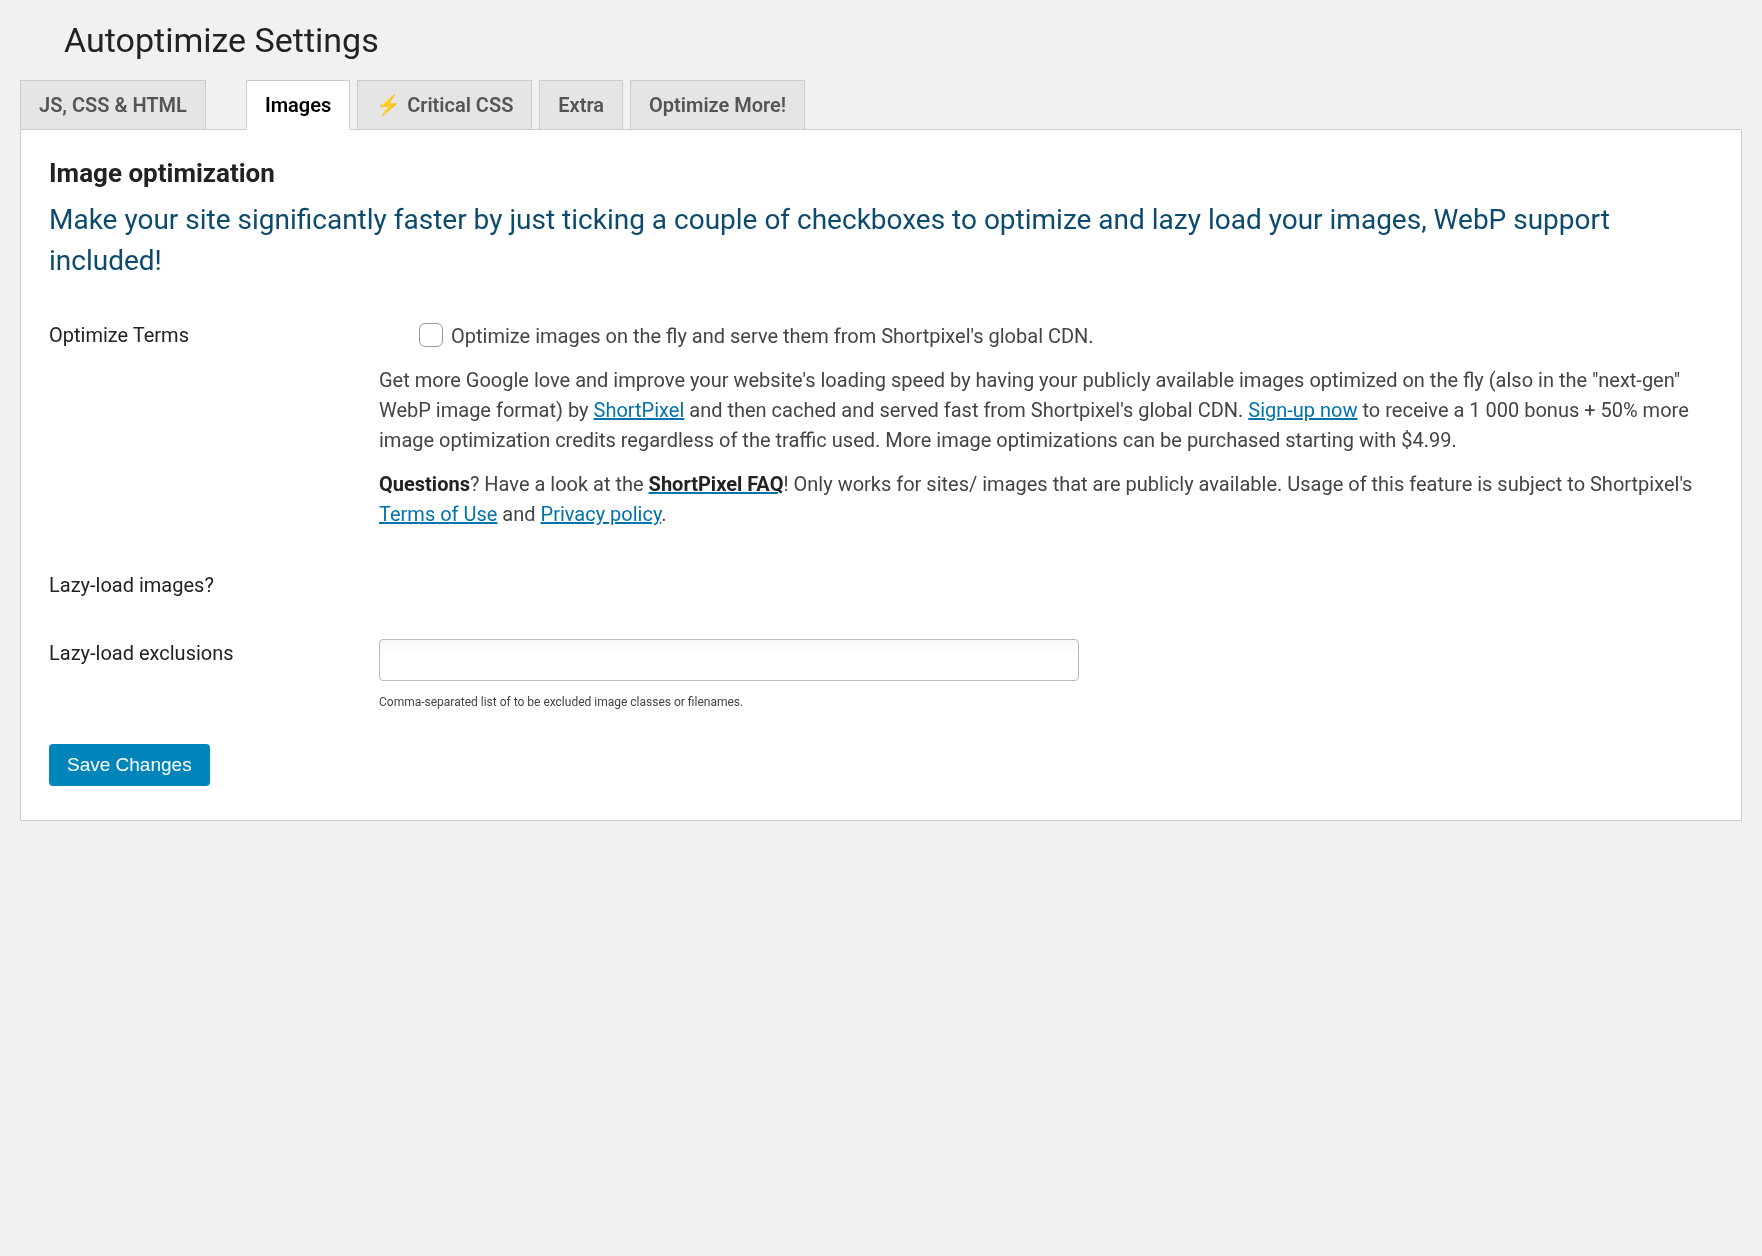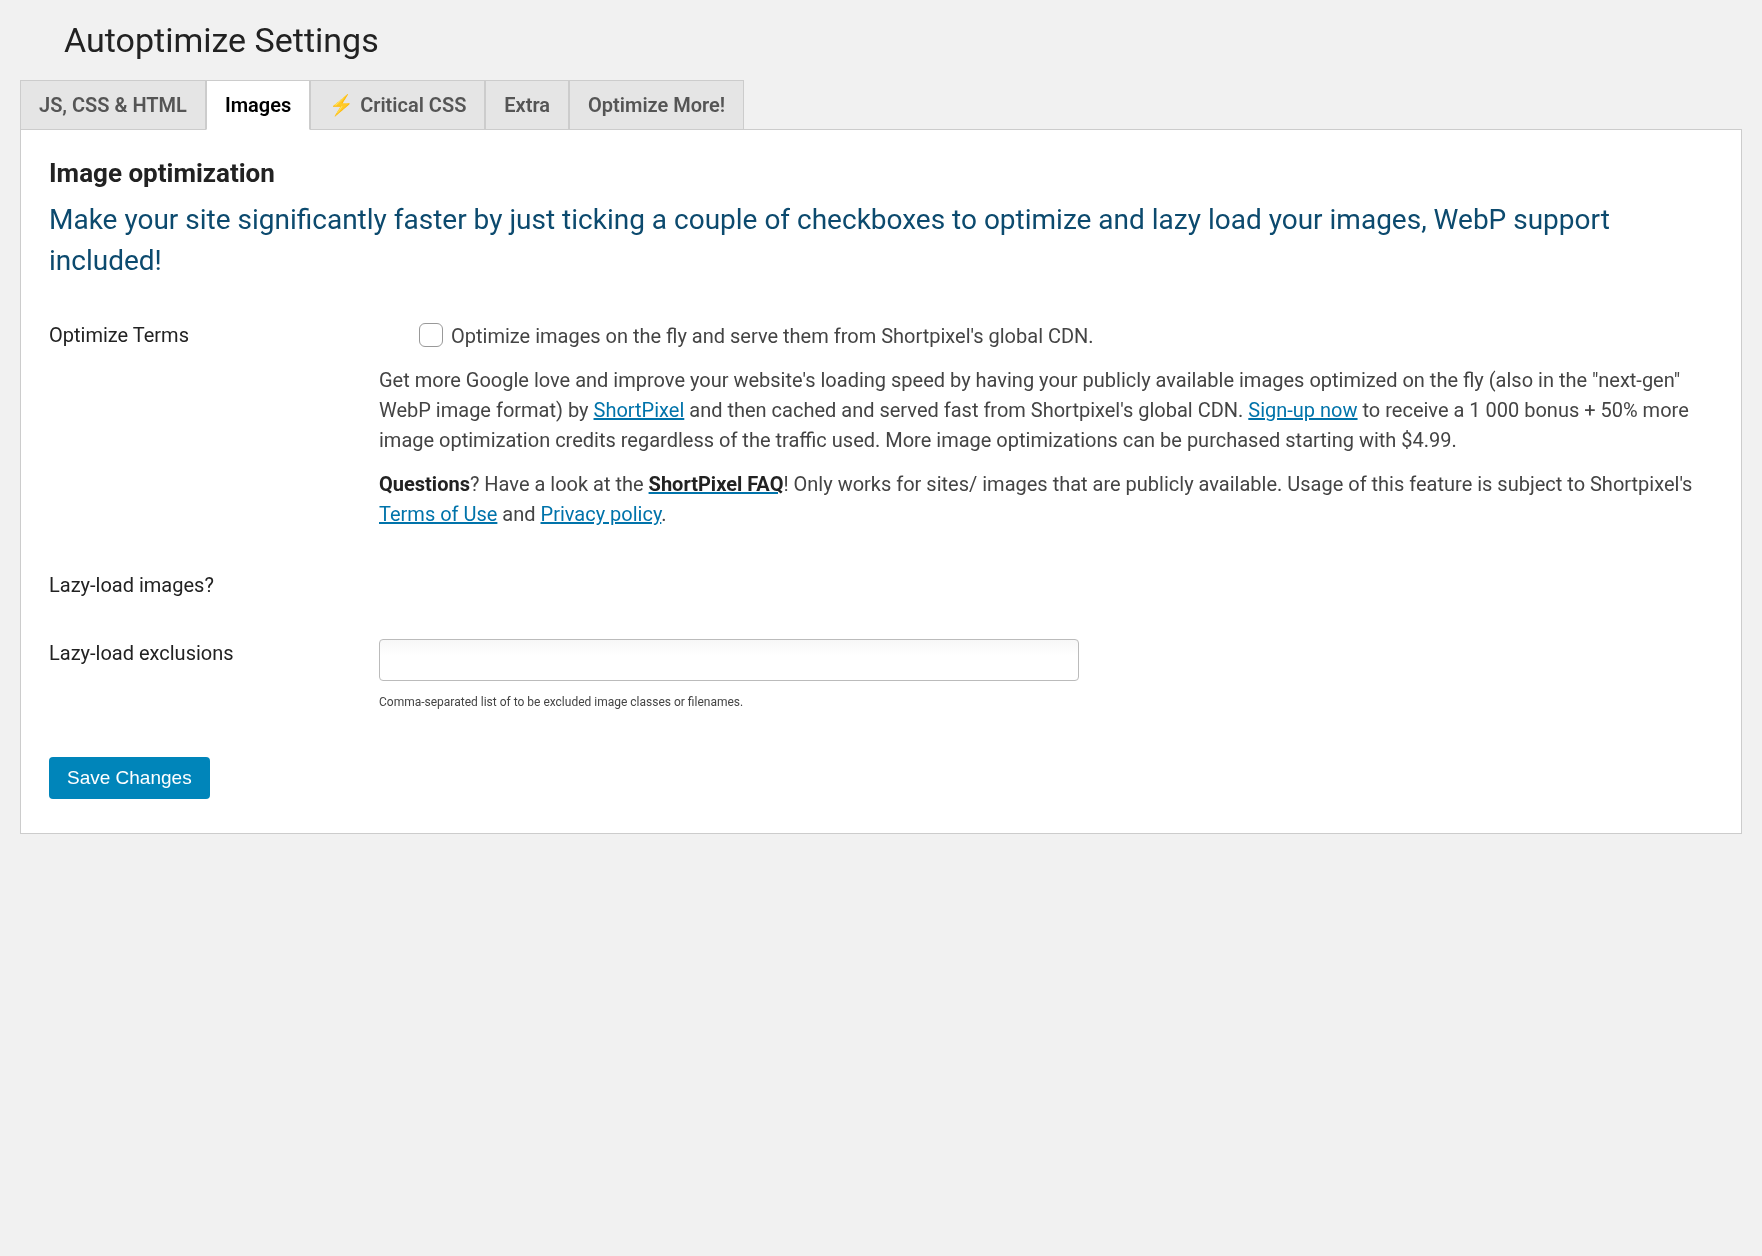--- a/index.html
+++ b/index.html
@@ -12,20 +12,21 @@
     }
     .page-title {
       font-size: 34px;
       font-weight: 400;
       color: #222;
       margin-bottom: 20px;
       margin-left: 44px;
     }
     .tab-row {
       display: flex;
+      gap: 7px;
       position: relative;
     }
     .tab-row::after{
         content:"";
         position:absolute;
         left:0; right:0; bottom:0;
         border-bottom:1px solid #ccc;
         z-index:0;
     }
     .tab {
@@ -37,20 +38,21 @@
       font-weight: 600;
       cursor: pointer;
       border-bottom: 1px solid #ccc;
       position:relative;
       z-index:1;
     }
     .tab.active {
       background: #fff;
       border-bottom-color: #fff;
       color: #000;
+      margin-left: 33px;
     }
     .lightning {
       color: #f0a500;
       font-weight: bold;
       margin-right: 6px;
     }
     .panel {
       background: #fff;
       border: 1px solid #ccc;
       border-top: none;
@@ -140,21 +142,21 @@
       color: #444;
     }
     .save-btn {
       background: #0085ba;
       color: #fff;
       border: none;
       border-radius: 4px;
       padding: 10px 18px;
       font-size: 19px;
       cursor: pointer;
-      margin-top: 36px;
+      margin-top: 23px;
     }
     b { color:#222; font-weight:700; }
   </style>
 </head>
 <body>
 
 <h1 class="page-title">Autoptimize Settings</h1>
 
 <div class="tab-row">
   <div class="tab">JS, CSS &amp; HTML</div>

